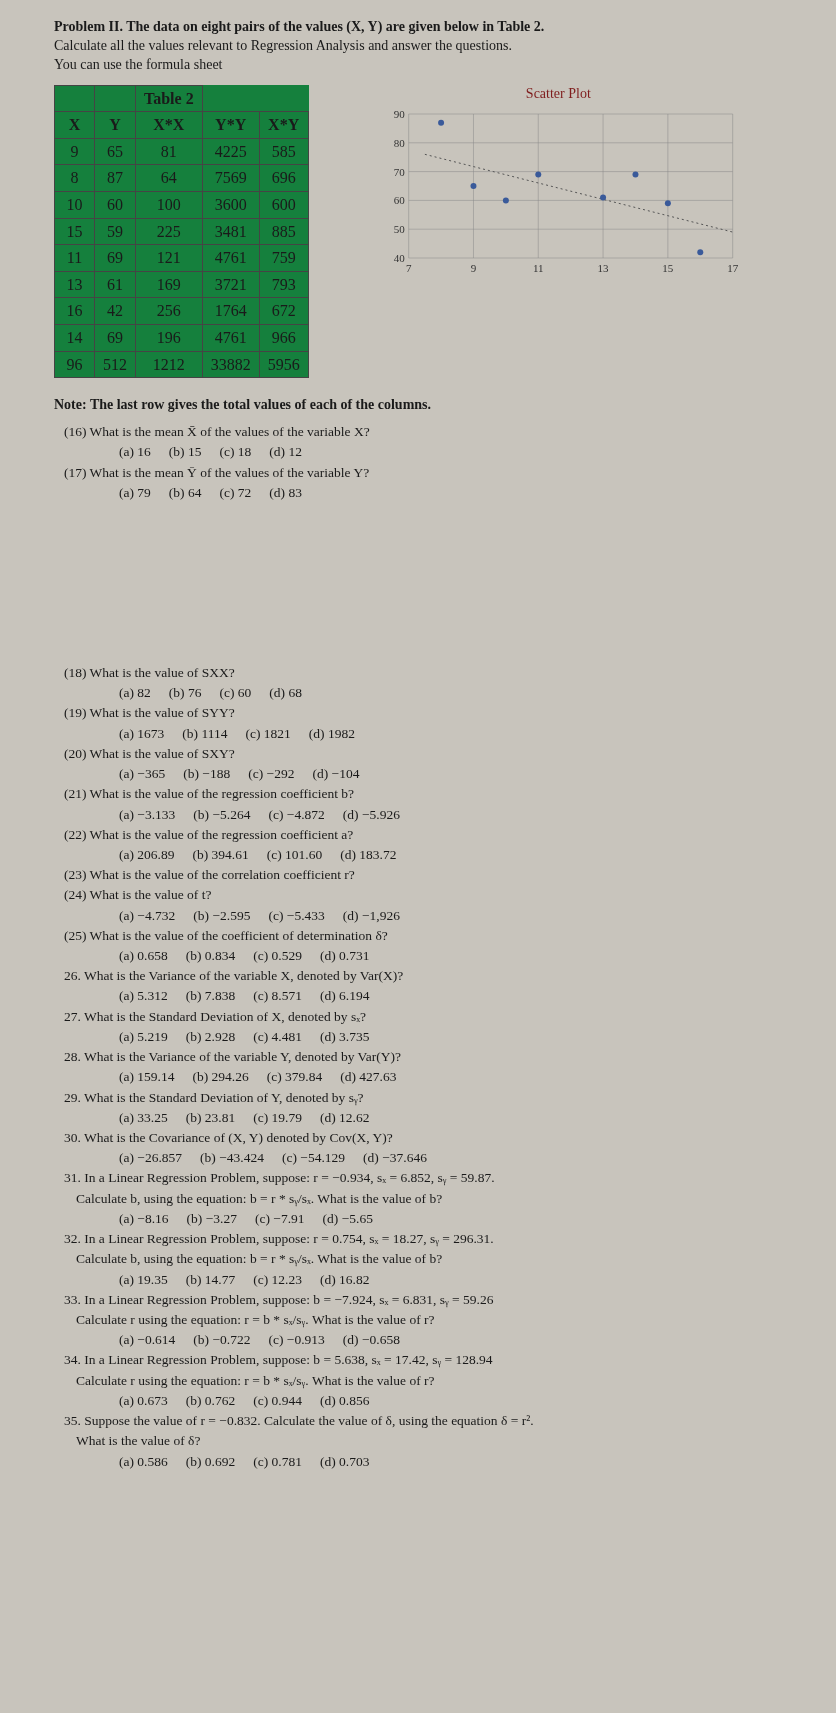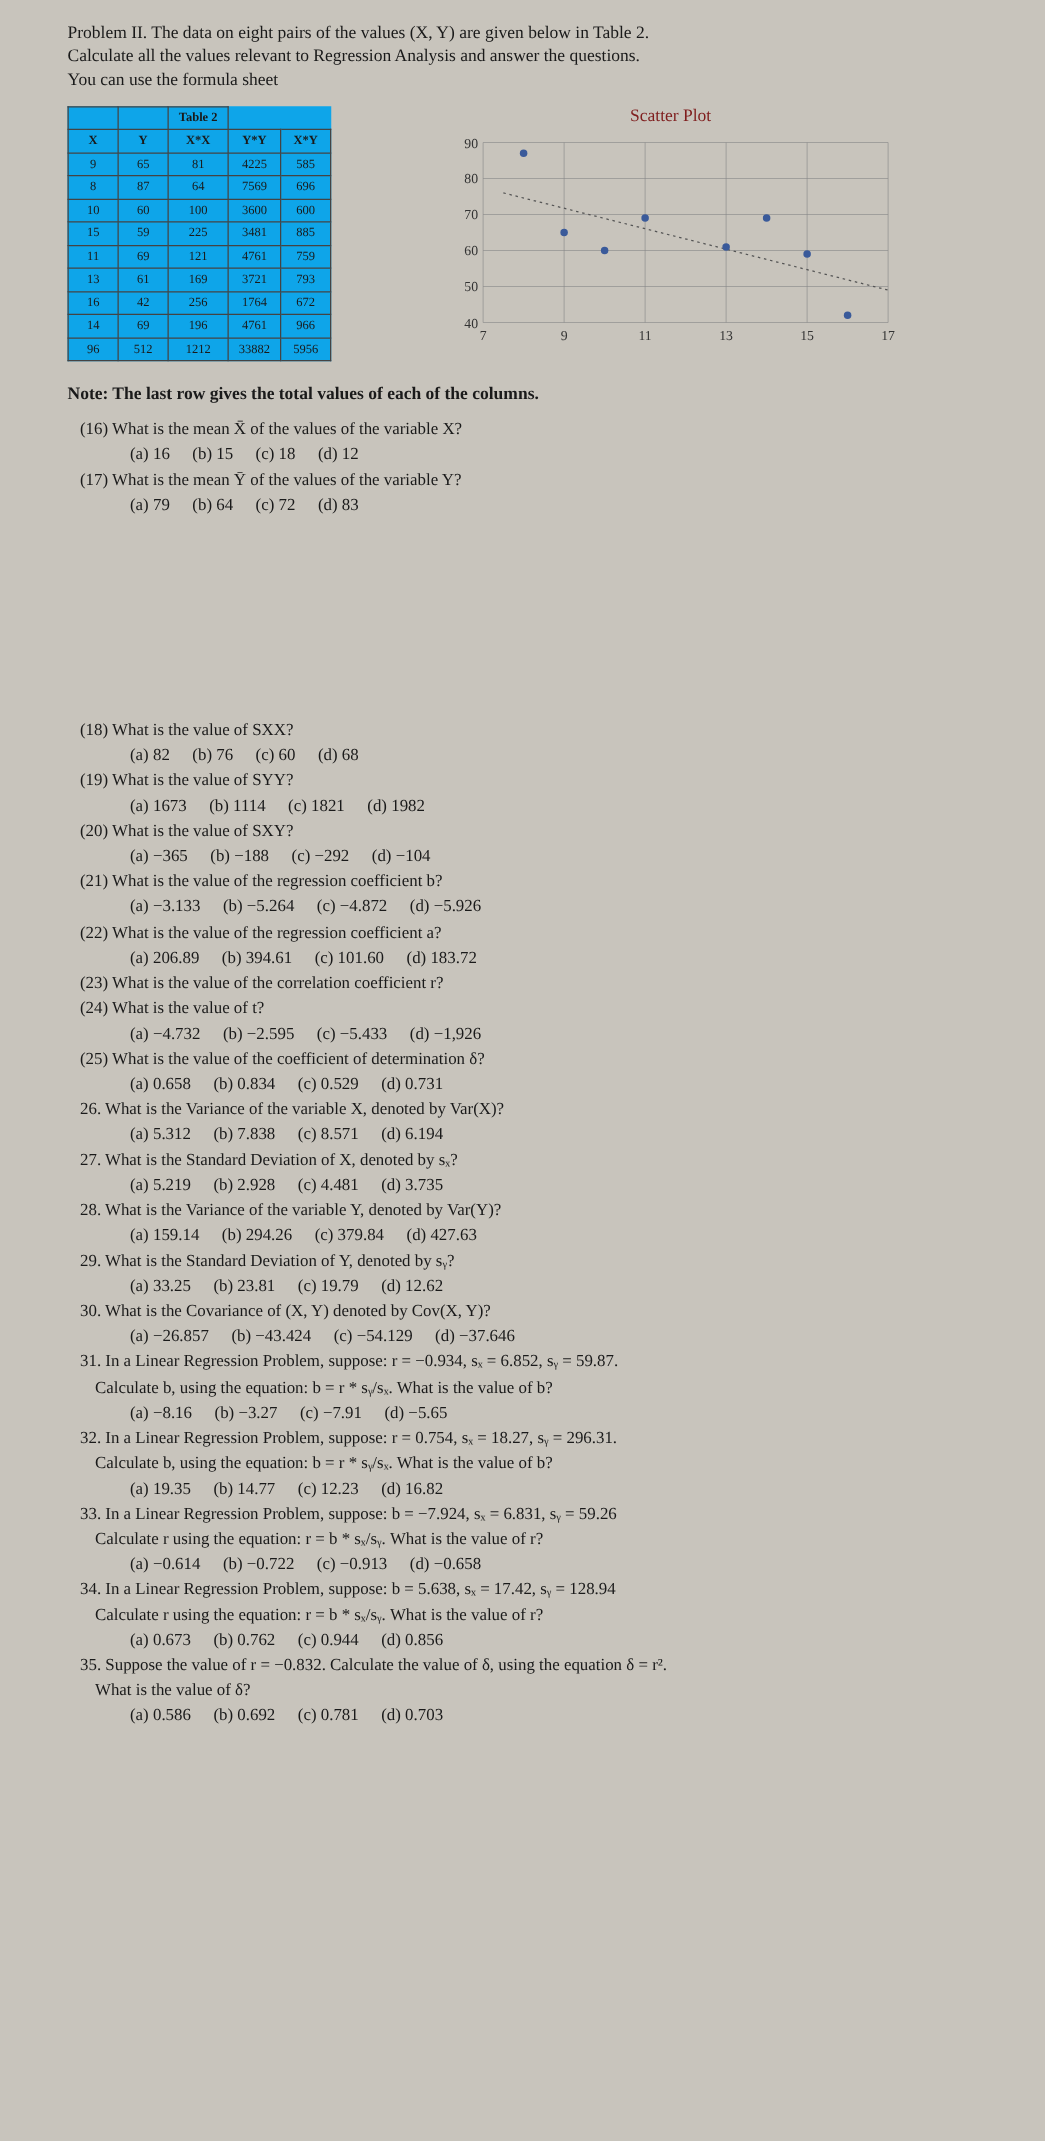--- a/index.html
+++ b/index.html
@@ -8,41 +8,41 @@
     background: #c8c4bc;
     width: 836px;
     min-height: 1713px;
     padding: 18px 36px 28px 54px;
     color: #1a1a1a;
     font-size: 13px;
     line-height: 1.35;
     position: relative;
   }
   .intro { font-size: 14px; margin-bottom: 10px; }
-  .intro b { font-weight: normal; }
+  .intro b { font-weight: bold; }
   .row { display: flex; gap: 8px; align-items: flex-start; }
   table.data {
     border-collapse: collapse;
-    font-size: 10px;
-    background: #0ea5e9;
+    font-size: 16px;
+    background: #15803d;
   }
   table.data th, table.data td {
     border: 1px solid #444;
     padding: 2px 8px;
     text-align: center;
     min-width: 40px;
   }
   table.data th { font-weight: bold; }
   .t2 { font-weight: bold; border:1px solid #444; padding:2px 6px; text-align:center;}
   .plotwrap { flex: 1; position: relative; }
   .plot-title { text-align: center; font-size: 14px; margin-bottom: 4px; color:#7f1d1d;}
   svg.plot { width: 100%; height: 170px; font-family: inherit; font-size: 11px; }
   .note { margin: 18px 0 8px 0; font-size: 14px; font-family: Liberation Serif, serif; }
   .q { margin: 2px 0 2px 10px; font-size: 13.5px; }
-  .opts { margin-left: 50px; font-size: 13.5px; }
+  .opts { margin-left: 65px; font-size: 13.5px; }
   .opts span { margin-right: 18px; white-space: nowrap; }
   .gap { height: 160px; }
   .ind { margin-left: 22px; }
 </style>
 </head>
 <body>
 
 <div class="intro">
   <b><span>Problem II. The data on eight pairs of the values (X, Y) are given below in Table 2.</span></b><br>
   <span>Calculate all the values relevant to Regression Analysis and answer the questions.</span><br>

